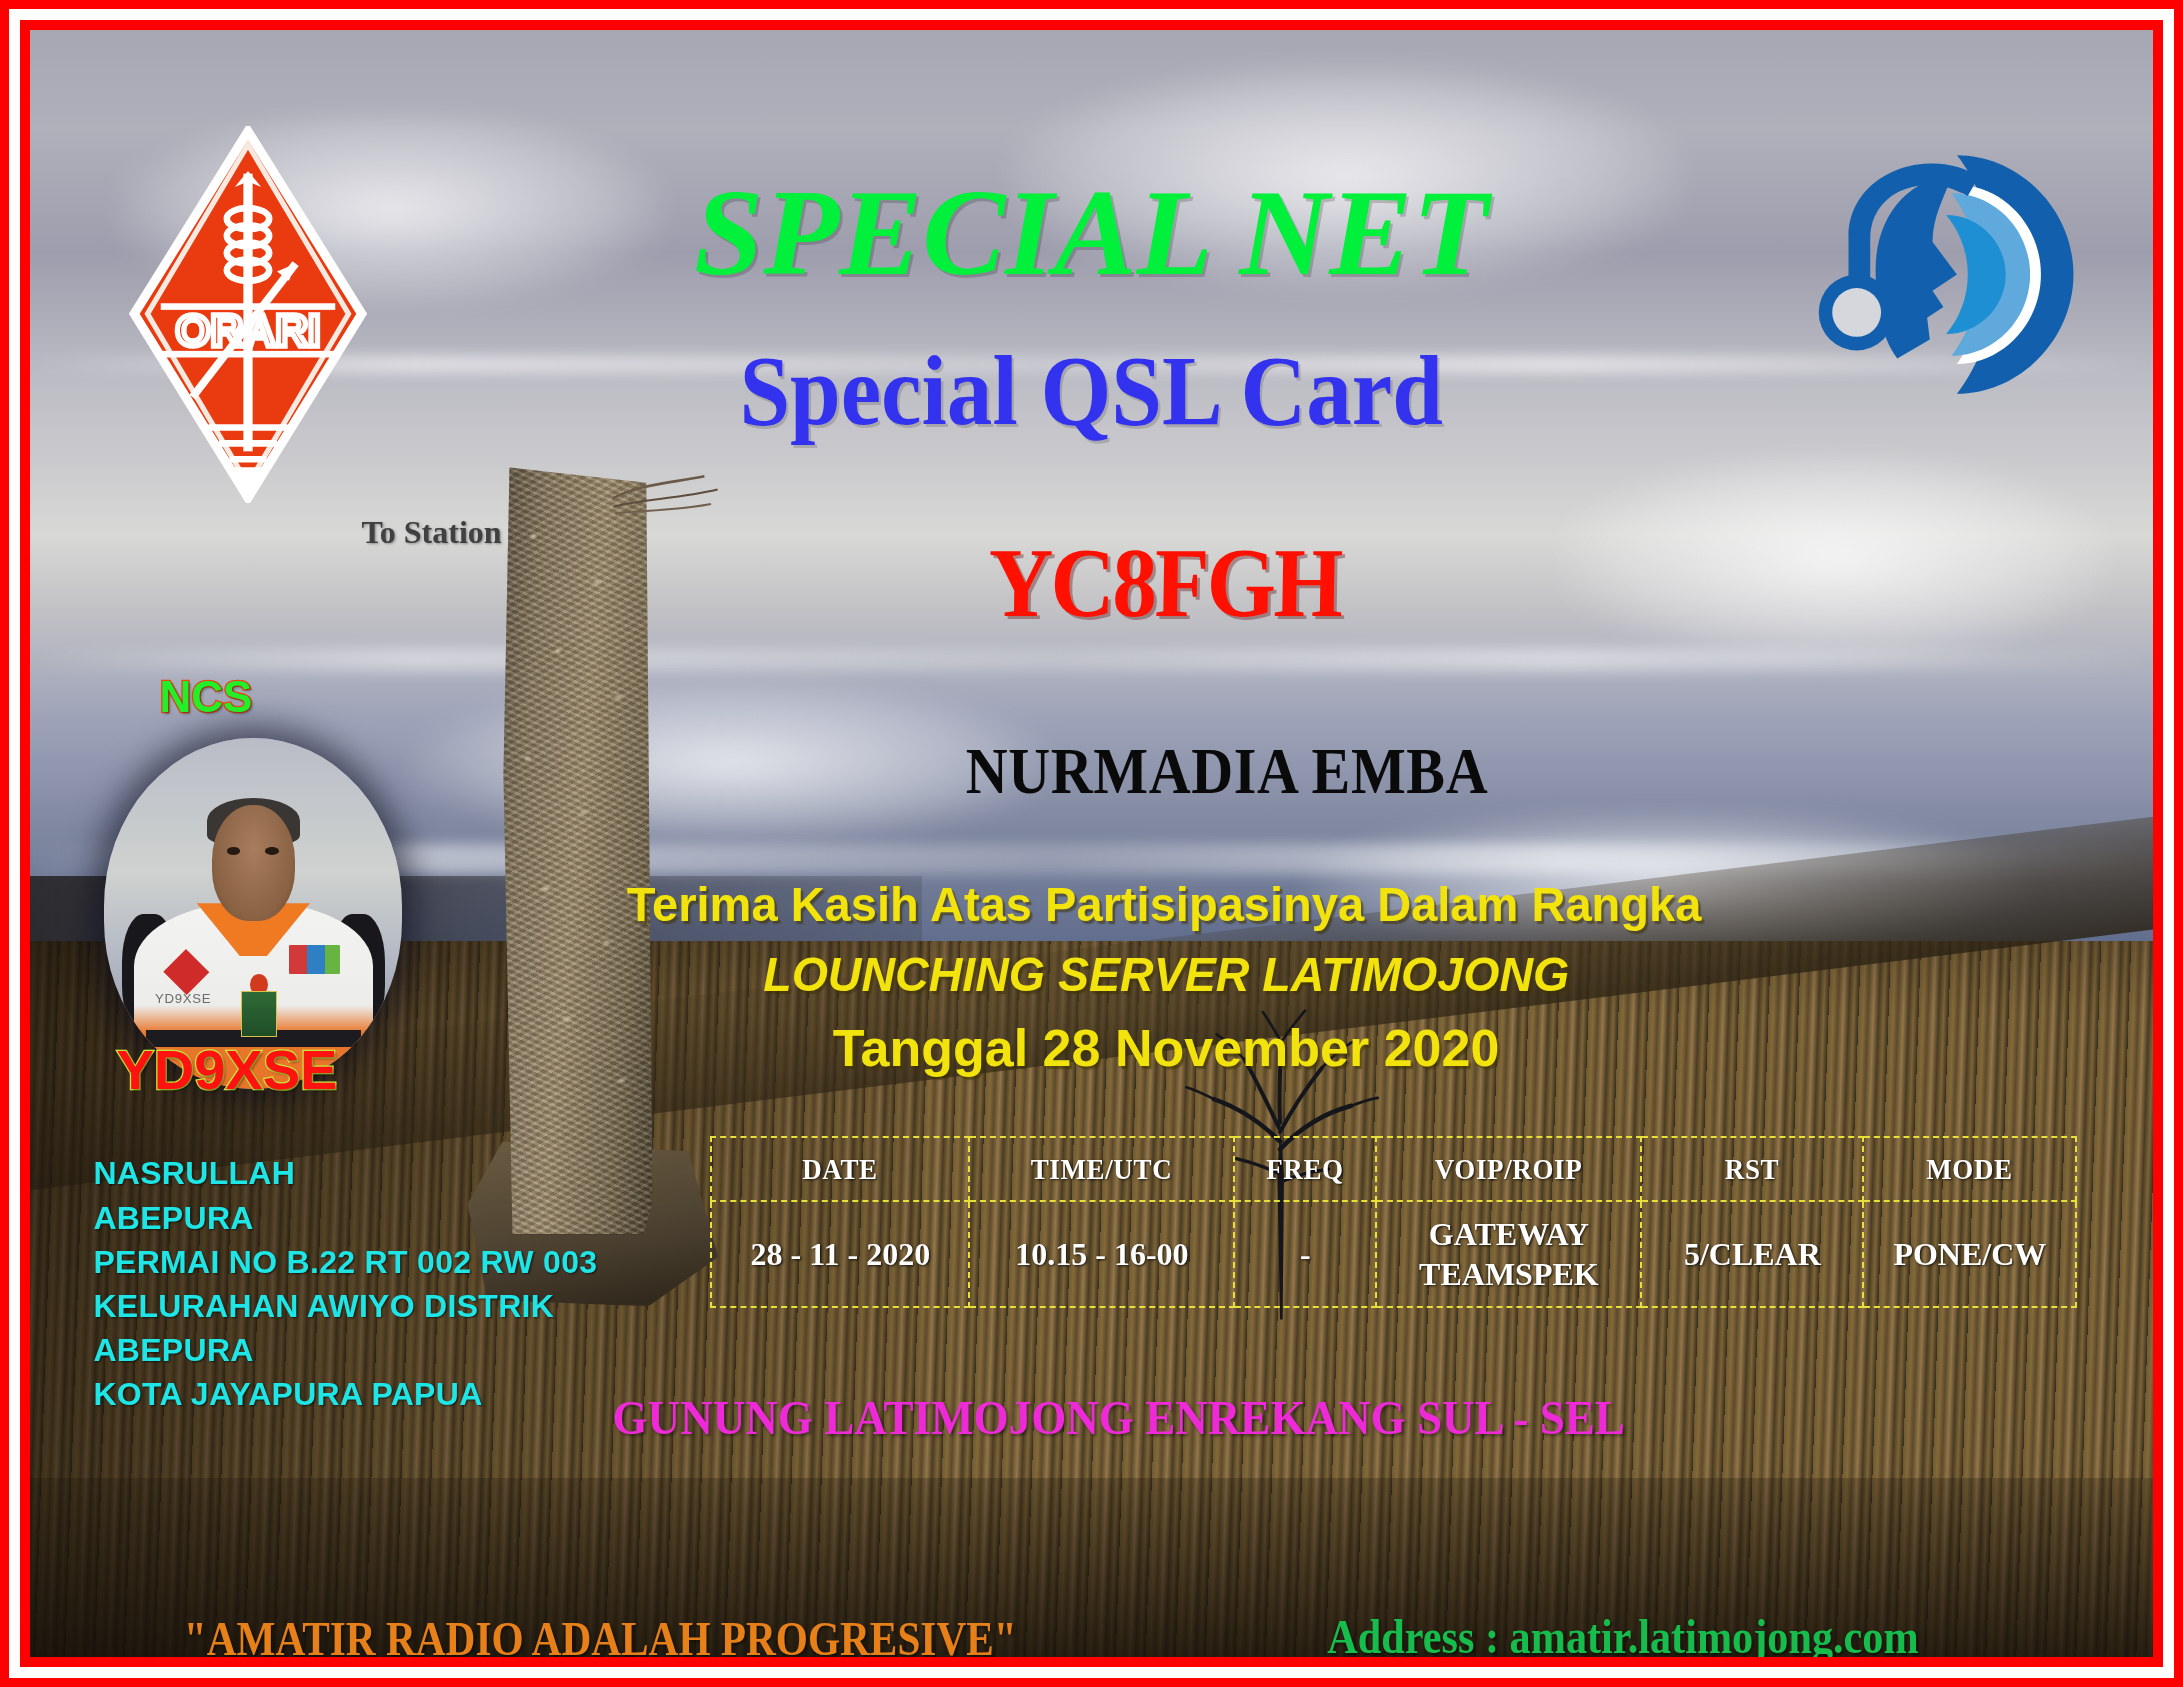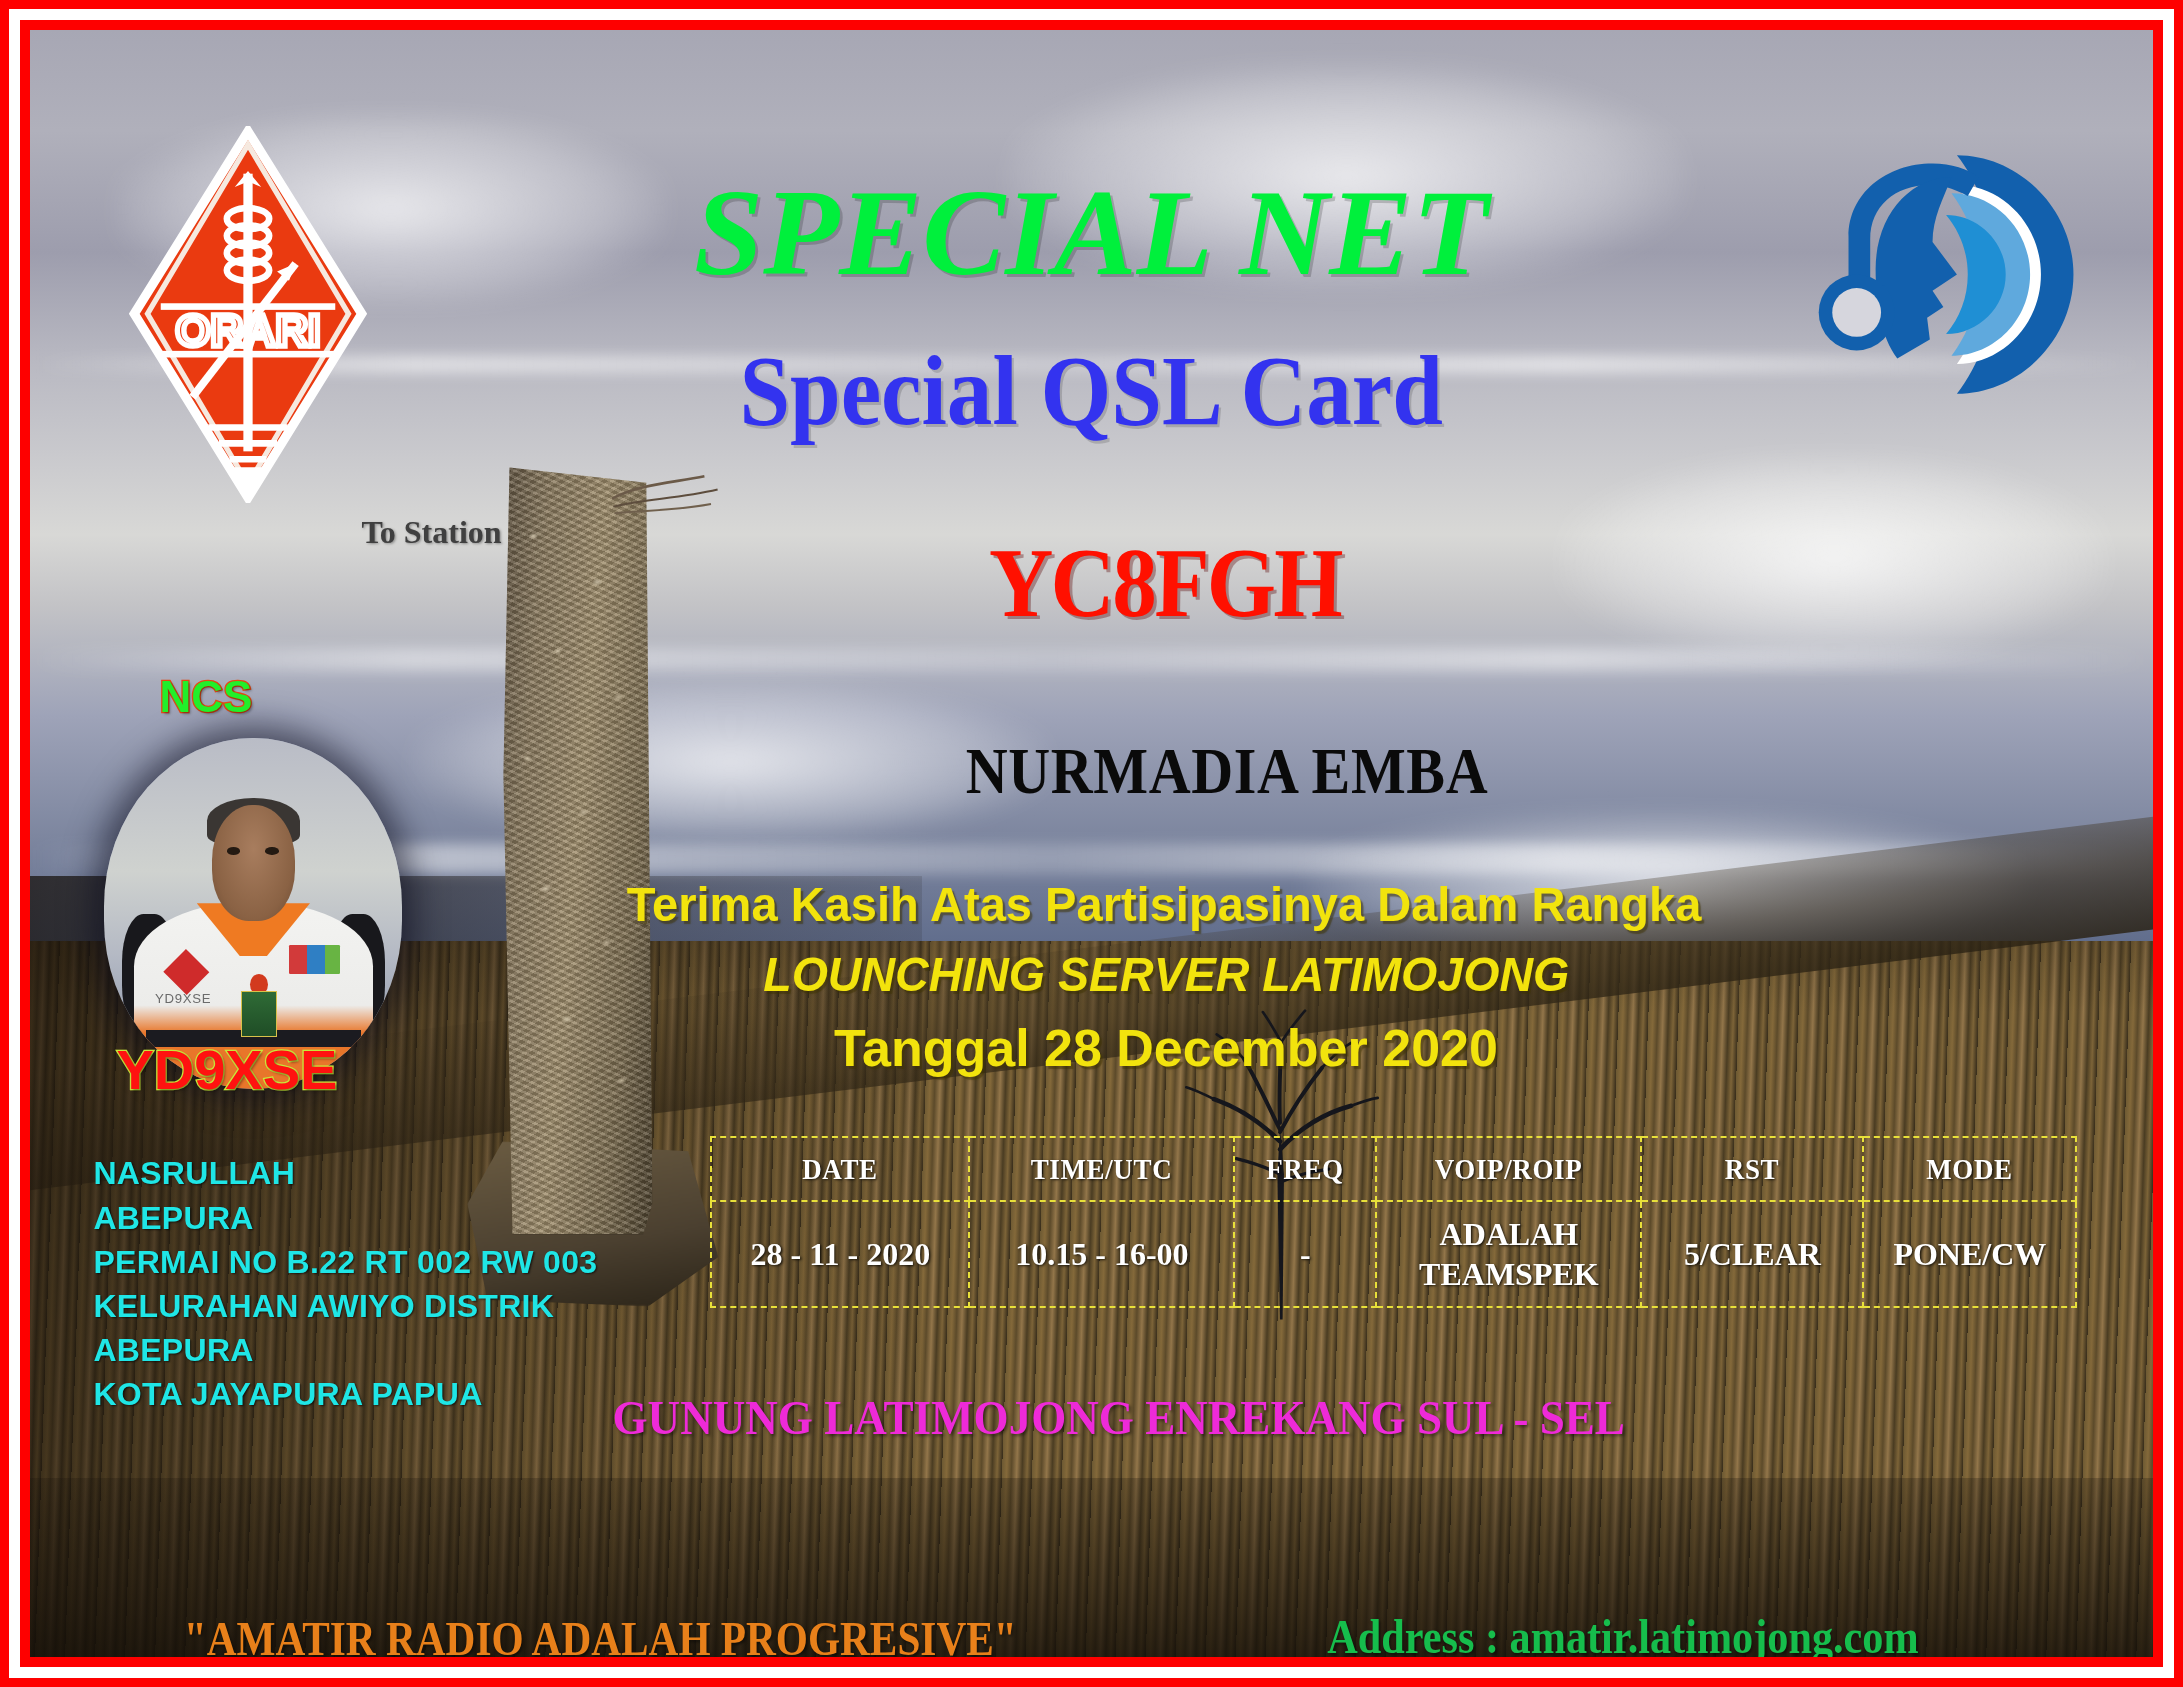--- a/index.html
+++ b/index.html
@@ -458,21 +458,21 @@
 
      <div class="txt" id="operator-name">NURMADIA EMBA</div>
 
      <div class="txt yellow-line" id="thanks-line">
        <span id="thanks-line-inner">Terima Kasih Atas Partisipasinya Dalam Rangka</span>
      </div>
      <div class="txt yellow-line" id="event-line">
        <span id="event-line-inner">LOUNCHING SERVER LATIMOJONG</span>
      </div>
      <div class="txt yellow-line" id="date-line">
-       <span id="date-line-inner">Tanggal  28  December  2020</span>
+       <span id="date-line-inner">Tanggal  28  November  2020</span>
      </div>
 
      <div class="txt" id="ncs-label">NCS</div>
      <div class="txt" id="ncs-callsign">YD9XSE</div>
 
      <div id="address-block">
        <div>NASRULLAH</div>
        <div>ABEPURA</div>
        <div>PERMAI NO B.22 RT 002 RW 003</div>
        <div>KELURAHAN AWIYO DISTRIK</div>
@@ -498,21 +498,21 @@
            <th>RST</th>
            <th>MODE</th>
          </tr>
        </thead>
        <tbody>
          <tr>
            <td>28 - 11 - 2020</td>
            <td>10.15 - 16-00</td>
            <td>-</td>
            <td>
-             <div>ADALAH</div>
+             <div>GATEWAY</div>
              <div>TEAMSPEK</div>
            </td>
            <td>5/CLEAR</td>
            <td>PONE/CW</td>
          </tr>
        </tbody>
      </table>
 
      <div class="txt" id="mountain-caption">
        <span id="mountain-caption-inner">GUNUNG LATIMOJONG ENREKANG SUL - SEL</span>

